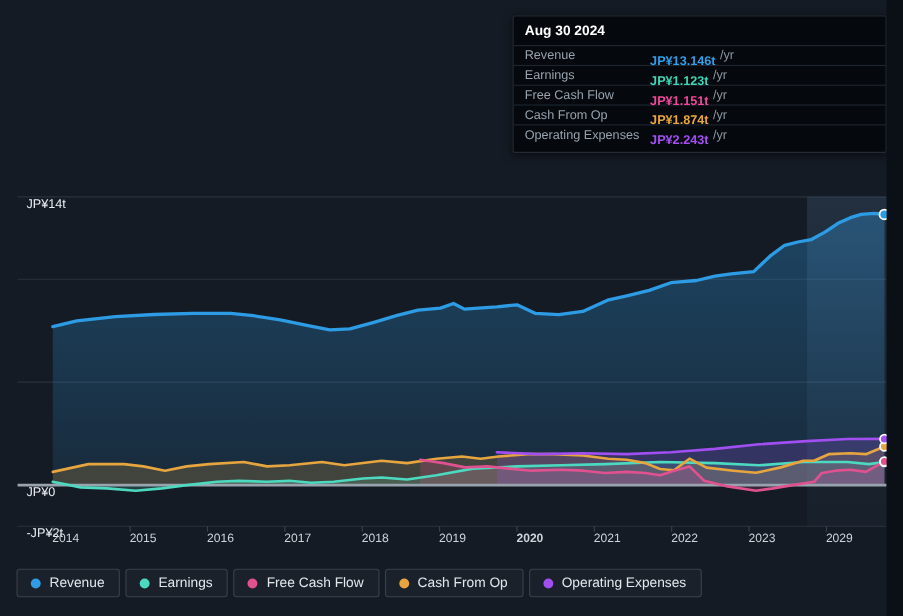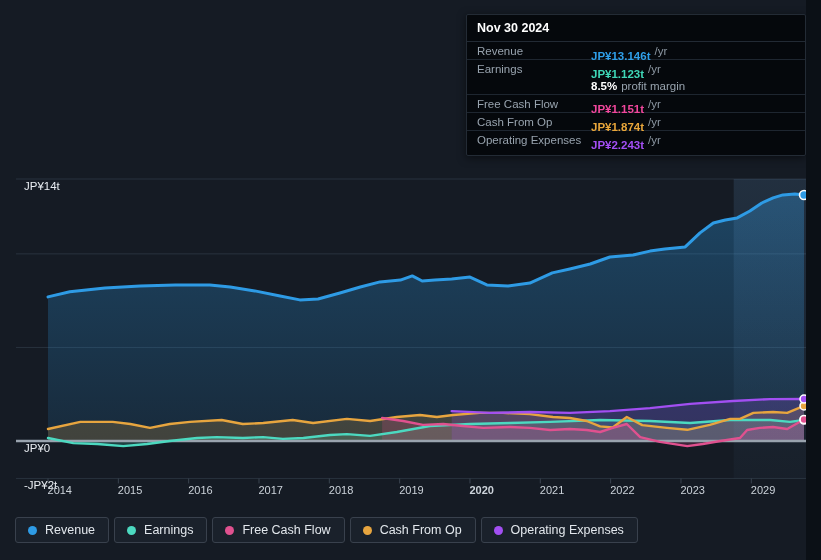--- a/index.html
+++ b/index.html
@@ -105,36 +105,31 @@
       <div class="axis-x-label" style="left: 305.32px; top: 484px;">2018</div>
       <div class="axis-x-label" style="left: 375.65px; top: 484px;">2019</div>
       <div class="axis-x-label" style="left: 445.98px; top: 484px; font-weight: bold;">2020</div>
       <div class="axis-x-label" style="left: 516.31px; top: 484px;">2021</div>
       <div class="axis-x-label" style="left: 586.64px; top: 484px;">2022</div>
       <div class="axis-x-label" style="left: 656.97px; top: 484px;">2023</div>
       <div class="axis-x-label" style="left: 727.3px; top: 484px;">2029</div>
     </div>
 
   <div class="tooltip">
-    <div class="tt-title">Nov 30 2024</div>
+    <div class="tt-title">Aug 30 2024</div>
     <div id="tt-rows">
         <div class="tt-row">
           <span class="tt-label">Revenue</span>
           <span class="tt-val" style="color: rgb(47, 159, 233);">JP¥13.146t</span>
           <span class="tt-suffix">/yr</span>
         </div>
         <div class="tt-row sep">
           <span class="tt-label">Earnings</span>
           <span class="tt-val" style="color: rgb(63, 214, 183);">JP¥1.123t</span>
           <span class="tt-suffix">/yr</span>
-        </div>
-        <div class="tt-row">
-          <span class="tt-label"></span>
-          <span class="tt-note-b">8.5%</span>
-          <span class="tt-note-t">profit margin</span>
         </div>
         <div class="tt-row sep">
           <span class="tt-label">Free Cash Flow</span>
           <span class="tt-val" style="color: rgb(242, 71, 157);">JP¥1.151t</span>
           <span class="tt-suffix">/yr</span>
         </div>
         <div class="tt-row sep">
           <span class="tt-label">Cash From Op</span>
           <span class="tt-val" style="color: rgb(233, 166, 58);">JP¥1.874t</span>
           <span class="tt-suffix">/yr</span>

